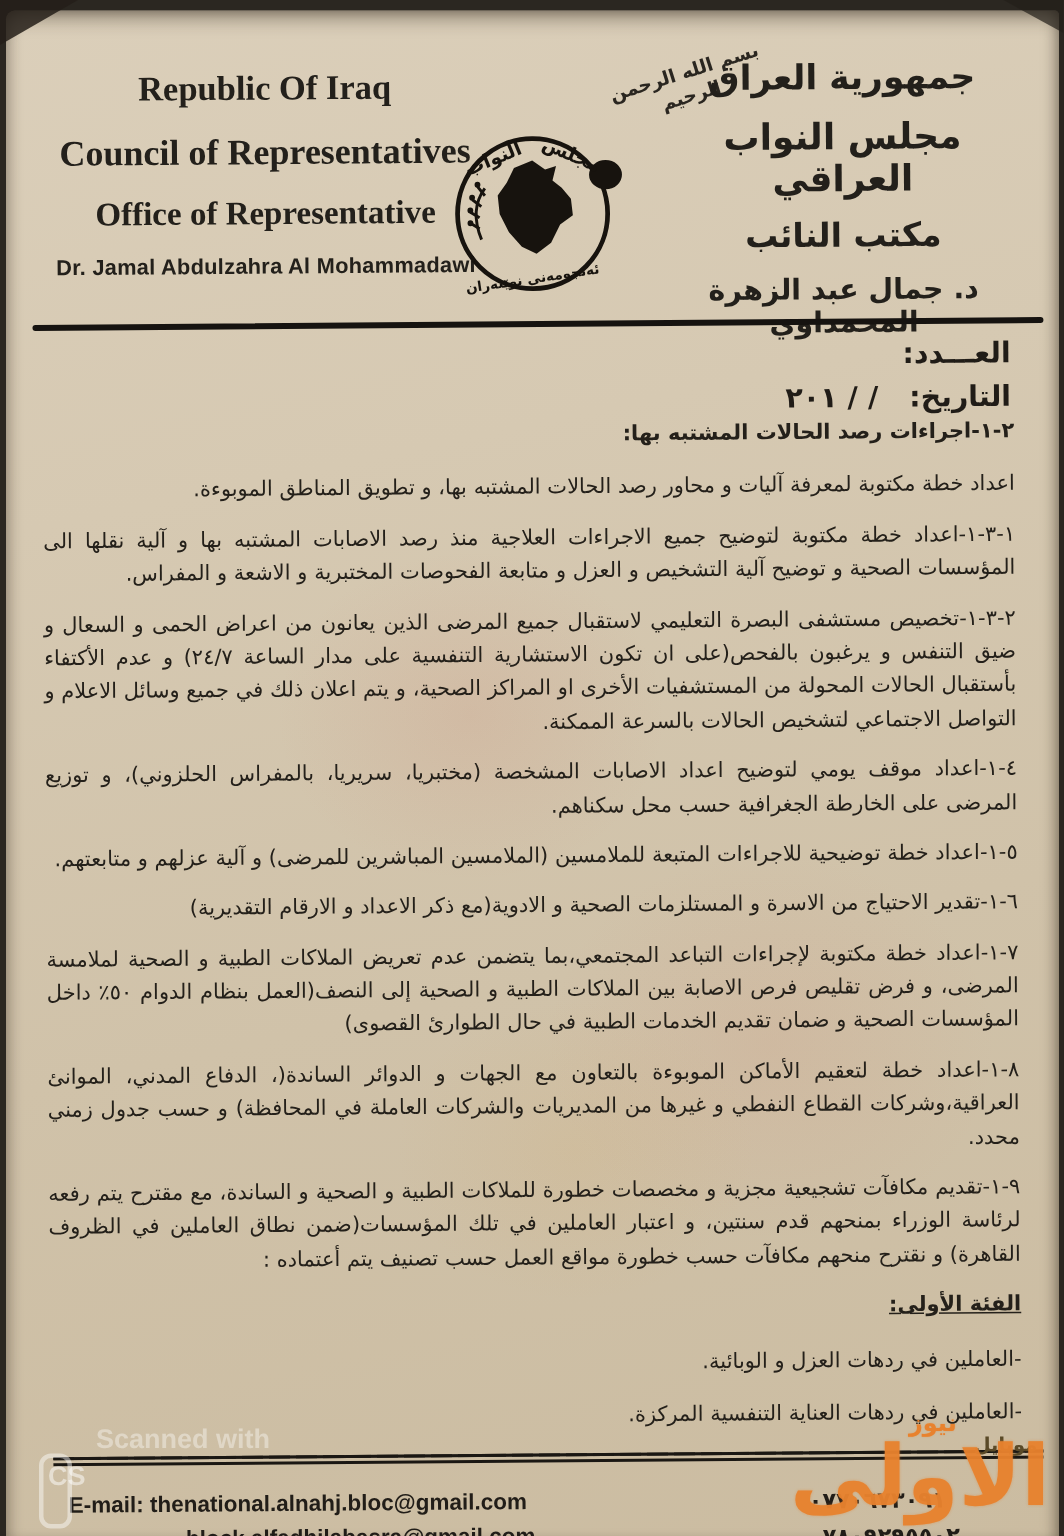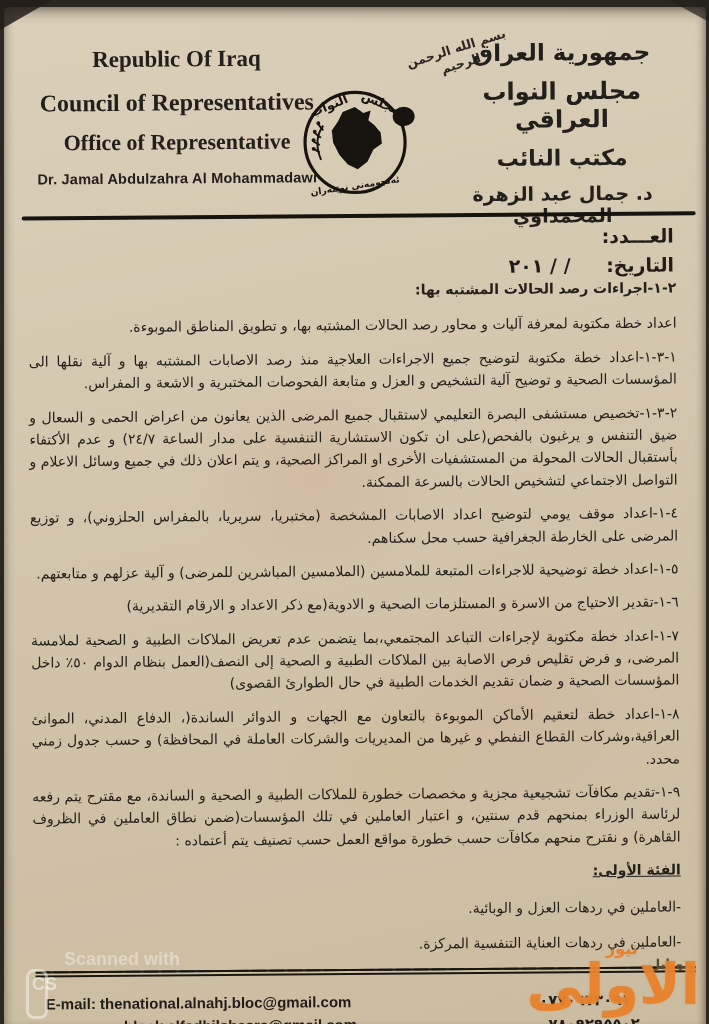--- a/index.html
+++ b/index.html
@@ -61,21 +61,21 @@
   .hdr-ar .a4{font-size:19px;margin-top:12px;}
 
   .rule-top{
     position:absolute;left:20px;right:8px;top:207px;height:4px;
     background:#161310;border-radius:2px;
   }
 
   
   .meta{position:absolute;right:30px;top:220px;direction:rtl;text-align:right;font-weight:bold;}
   .meta .row{font-size:19px;margin-bottom:7px;letter-spacing:.3px;}
-  .meta .val{display:inline-block;margin-right:29px;letter-spacing:6px;}
+  .meta .val{display:inline-block;margin-right:14px;letter-spacing:6px;}
 
   
   .body-txt{
     position:absolute;right:28px;left:26px;top:272px;
     direction:rtl;text-align:justify;
     font-size:14px;line-height:1.6;color:#24201a;
   }
   .body-txt .p{margin-bottom:11px;}
   .body-txt .p-head{font-weight:bold;margin-bottom:13px;}
   .body-txt .cat{font-weight:bold;text-decoration:underline;margin:4px 0 14px;}

